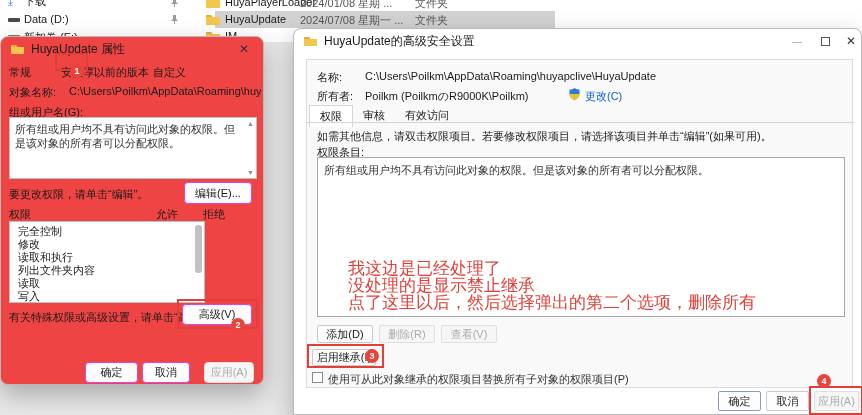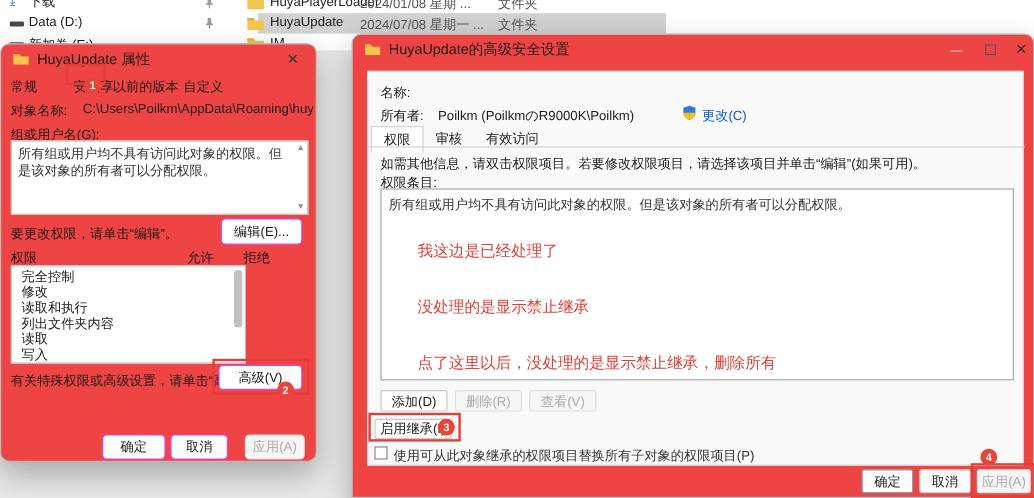--- a/index.html
+++ b/index.html
@@ -11,41 +11,41 @@
 
   
   #explorer { position:absolute; left:0; top:0; width:862px; height:42px; background:#ffffff; }
   .sel-row { position:absolute; left:215px; top:11px; width:340px; height:17px; background:#d2d2d2; }
   .pin svg { display:block; }
 
   
   .dialog { position:absolute; background:#ef4444; border:1px solid #b9b9b9;
     box-shadow:0 10px 26px rgba(0,0,0,.28); }
   #props { left:0; top:36px; width:264px; height:349px; border-radius:8px; }
-  #adv { left:293px; top:28px; width:569px; height:387px; background:#ef4444; border-radius:8px 8px 0 0; }
+  #adv { left:293px; top:28px; width:569px; height:387px; background:#ffffff; border-radius:8px 8px 0 0; }
 
   .titlebar { position:absolute; left:0; top:0; right:0; height:24px; display:flex; align-items:center; padding:0 10px; gap:7px; }
 
   
   .btn { position:absolute; display:flex; align-items:center; justify-content:center;
     background:#fdfdfd; border:1px solid #d946ef; border-radius:4px; font-size:11px; color:#1a1a1a; }
   .btn.sq { border-radius:2px; border-color:#c9c9c9; }
   .btn.disabled { color:#ababab; background:#f6f6f6; border-color:#dedede; }
   .btn.primary { border-color:#8a9db5; }
 
   .listbox { position:absolute; background:#ffffff; border:1px solid #bfbfbf; }
   .scroll-arrow { position:absolute; right:2px; font-size:7px; color:#8f8f8f; }
   .scroll-thumb { position:absolute; right:2px; width:7px; background:#c2c2c2; border-radius:3px; }
 
   
   .redbox { position:absolute; border:2px solid #e04038; }
   .step { position:absolute; background:#e8443c; color:#fff; border-radius:50%;
     width:14px; height:14px; font-size:9px; font-weight:bold;
     display:flex; align-items:center; justify-content:center; z-index:30; }
-  .rednote { color:#e04038; font-size:13px; line-height:17px;margin-top:30px; }
+  .rednote { color:#e04038; font-size:17px; line-height:17px; }
 
   
   #adv-group { position:absolute; left:12px; top:30px; width:547px; height:329px;
     border:1px solid #dcdcdc; background:#f9f9f9; }
   .tabbar2 { position:absolute; display:flex; align-items:flex-end; }
   .tab2 { font-size:11px; padding:3px 10px; color:#1a1a1a; }
   .tab2.active { background:#ffffff; border:1px solid #d5d5d5; border-bottom:none; position:relative; top:1px; }
   .tabline { position:absolute; height:1px; background:#d5d5d5; }
 
   .entriesbox { position:absolute; background:#ffffff; border:1px solid #a8a8a8; }
@@ -183,20 +183,21 @@
       </span>
     <span class="fs12">HuyaUpdate的高级安全设置</span>
   </div>
   <div class="abs" style="left:498px; top:13px; width:10px; border-top:1px solid #bbb;"></div>
   <div class="abs" style="left:527px; top:8px; width:9px; height:9px; border:1px solid #555;"></div>
   <div class="abs fs12" style="left:552px; top:5px; color:#333;">✕</div>
 
   <div id="adv-group">
 
     <div class="abs fs11" style="left:10px; top:10px;">名称:</div>
+    <div class="abs fs11 nowrap" style="left:58px; top:10px; width:470px;">C:\Users\Poilkm\AppData\Roaming\huyapclive\HuyaUpdate</div>
     <div class="abs fs11" style="left:10px; top:29px;">所有者:</div>
     <div class="abs fs11 nowrap" style="left:58px; top:29px; width:230px;">Poilkm (PoilkmのR9000K\Poilkm)</div>
     <span class="abs icon-svg" style="left:262px; top:28px;">
       <svg width="11" height="12">
           <path d="M5.5 0C4 1 2 1.5 0.5 1.5V6c0 3 2.5 5 5 6 2.5-1 5-3 5-6V1.5C9 1.5 7 1 5.5 0z" fill="#2f7bd9"></path>
           <path d="M5.5 6v6c2.5-1 5-3 5-6z" fill="#f5c518"></path>
           <path d="M0.5 6c0 3 2.5 5 5 6V6z" fill="#f5c518"></path>
         </svg>
       </span>
     <div class="abs fs11 link" style="left:278px; top:29px;">更改(C)</div>
@@ -209,21 +210,21 @@
     <div class="tabline" style="left:0; top:62px; width:547px;"></div>
 
     <div class="abs fs11 nowrap" style="left:10px; top:69px; width:530px; color:#222;">如需其他信息，请双击权限项目。若要修改权限项目，请选择该项目并单击“编辑”(如果可用)。</div>
     <div class="abs fs11" style="left:10px; top:85px;">权限条目:</div>
 
     <div class="entriesbox" style="left:10px; top:97px; width:528px; height:160px;">
       <div class="fs11" style="padding:5px 8px 0 6px; color:#333;">所有组或用户均不具有访问此对象的权限。但是该对象的所有者可以分配权限。</div>
       <div class="abs" style="left:30px; bottom:5px;">
         <div class="rednote">我这边是已经处理了</div>
         <div class="rednote">没处理的是显示禁止继承</div>
-        <div class="rednote">点了这里以后，没处理的是显示禁止继承，删除所有</div>
+        <div class="rednote">点了这里以后，然后选择弹出的第二个选项，删除所有</div>
       </div>
     </div>
 
     <div class="btn sq" style="left:10px; top:265px; width:56px; height:18px;">添加(D)</div>
     <div class="btn sq disabled" style="left:72px; top:265px; width:56px; height:18px;">删除(R)</div>
     <div class="btn sq disabled" style="left:134px; top:265px; width:56px; height:18px;">查看(V)</div>
 
     <div class="btn sq" style="left:5px; top:289px; width:64px; height:17px;">启用继承(I)</div>
     <div class="redbox" style="left:0px; top:284px; width:77px; height:24px;"></div>
     <div class="step" style="left:58px; top:289px;">3</div>

